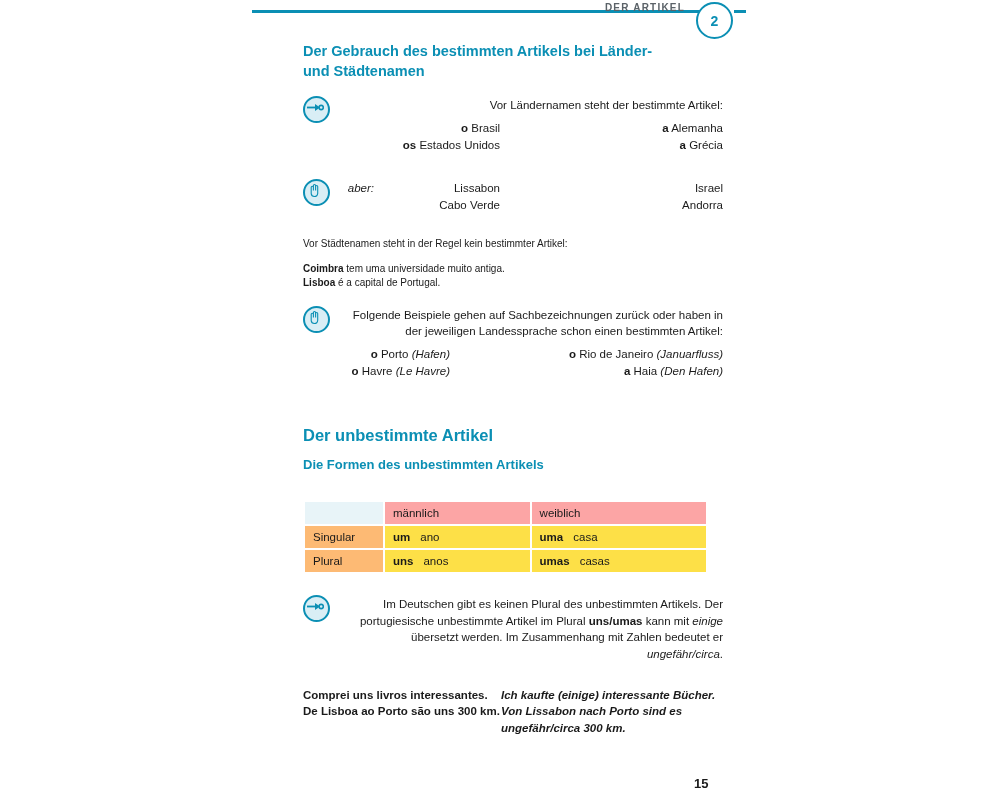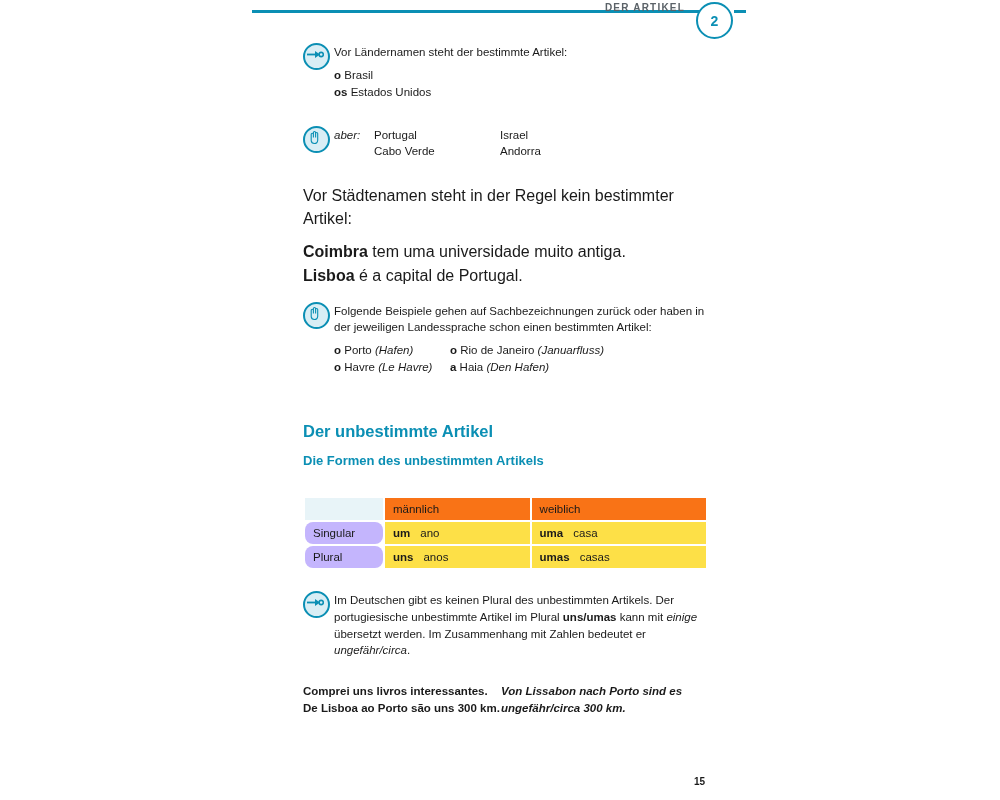--- a/index.html
+++ b/index.html
@@ -92,21 +92,21 @@
   }
 
   h3.sub-title {
     font-size: 13px;
     font-weight: bold;
     color: #0b8fb4;
     margin: 0 0 28px 0;
   }
 
   p.plain {
-    font-size: 16px;
+    font-size: 10px;
     line-height: 1.45;
     margin: 0;
   }
 
   .spacer-14 { height: 14px; }
   .spacer-10 { height: 10px; }
   .spacer-20 { height: 20px; }
   .spacer-42 { height: 42px; }
 
   
@@ -126,20 +126,21 @@
     border-radius: 50%;
     border: 2px solid #0b8fb4;
     background: #d9eef5;
     position: relative;
     display: block;
   }
   .icon-circle svg { display: block; }
   .icon-body {
     flex: 1 1 auto;
     padding-top: 2px;
+    text-align: right;
   }
 
   .icon-text {
     font-size: 11.5px;
     line-height: 1.45;
     margin: 0;
   }
 
   
   .cols {
@@ -178,28 +179,27 @@
   }
   table.forms td, table.forms th {
     padding: 5px 8px;
     text-align: left;
     font-weight: normal;
   }
   table.forms thead th.empty {
     background: #e8f4f8;
   }
   table.forms thead th.hdr {
-    background: #f97316;
+    background: #fca5a5;
     color: #1a1a1a;
   }
   table.forms td.rowlabel {
-    background: #c4b5fd;
+    background: #fdba74;
     width: 62px;
     color: #1a1a1a;
-    border-radius: 8px;
   }
   table.forms td.cell {
     background: #fde047;
   }
   table.forms td.cell b { margin-right: 10px; }
 
   
   .ex-cols {
     display: flex;
     font-size: 11.5px;
@@ -207,37 +207,38 @@
     font-weight: bold;
   }
   .ex-a { width: 198px; flex: 0 0 198px; }
   .ex-b { flex: 1 1 auto; font-style: italic; }
 
   
   .folio {
     position: absolute;
     left: 694px;
     top: 776px;
-    font-size: 10px;
+    font-size: 13px;
     font-weight: bold;
     color: #1a1a1a;
   }
 </style>
 </head>
 <body>
 
 <div class="page-header">
   <div class="header-rule"></div>
   <div class="header-rule-right"></div>
   <div class="header-title">DER ARTIKEL</div>
   <div class="chapter-badge">2</div>
 </div>
 
 <div class="content">
 
+  <h1 class="section-title">Der Gebrauch des bestimmten Artikels bei Länder- und Städtenamen</h1>
 
   <div class="icon-block">
     <div class="icon-col">
       <span class="icon-circle">
         <svg width="19" height="19" viewBox="0 0 19 19">
           <line x1="2" y1="9.5" x2="12" y2="9.5" stroke="#0b8fb4" stroke-width="1.8"></line>
           <polygon points="10,6 15,9.5 10,13" fill="#0b8fb4"></polygon>
           <circle cx="16.2" cy="9.5" r="2.1" fill="none" stroke="#0b8fb4" stroke-width="1.6"></circle>
         </svg>
       </span>
@@ -248,38 +249,48 @@
         <div class="col-a">
           <div class="wordline">
             <span class="art">o</span>
             <span>Brasil</span>
           </div>
           <div class="wordline">
             <span class="art">os</span>
             <span>Estados Unidos</span>
           </div>
         </div>
+        <div class="col-b">
+          <div class="wordline">
+            <span class="art">a</span>
+            <span>Alemanha</span>
+          </div>
+          <div class="wordline">
+            <span class="art">a</span>
+            <span>Grécia</span>
+          </div>
+        </div>
       </div>
     </div>
   </div>
 
   <div class="spacer-20"></div>
 
   <div class="icon-block">
     <div class="icon-col">
       <span class="icon-circle">
         <svg width="19" height="19" viewBox="0 0 19 19">
           <path d="M6.2 12.6 L6.2 6.4 a1.1 1.1 0 0 1 2.2 0 L8.4 9.6 L8.4 4.6 a1.1 1.1 0 0 1 2.2 0 L10.6 9.6 L10.6 5.6 a1.05 1.05 0 0 1 2.1 0 L12.7 12.4 a3.4 3.4 0 0 1 -3.4 3.1 a3.3 3.3 0 0 1 -3.1 -2.9 z" fill="none" stroke="#0b8fb4" stroke-width="1.1"></path>
         </svg>
       </span>
     </div>
     <div class="icon-body">
       <div class="aber-row">
         <div class="aber-label">aber:</div>
-        <div class="aber-c1">Portugal</div>
+        <div class="aber-c1">Lissabon</div>
         <div class="aber-c2">Israel</div>
       </div>
       <div class="aber-row">
         <div class="aber-label"></div>
         <div class="aber-c1">Cabo Verde</div>
         <div class="aber-c2">Andorra</div>
       </div>
     </div>
   </div>
 
@@ -394,19 +405,20 @@
   <div class="ex-cols">
     <div class="ex-a">
       <div>
         <span>Comprei </span><b>uns</b><span> livros interessantes.</span>
       </div>
       <div>
         <span>De Lisboa ao Porto são </span><b>uns</b><span> 300 km.</span>
       </div>
     </div>
     <div class="ex-b">
+      <div>Ich kaufte (einige) interessante Bücher.</div>
       <div>Von Lissabon nach Porto sind es ungefähr/circa 300 km.</div>
     </div>
   </div>
 
 </div>
 
 <div class="folio">15</div>
 
 </body></html>

